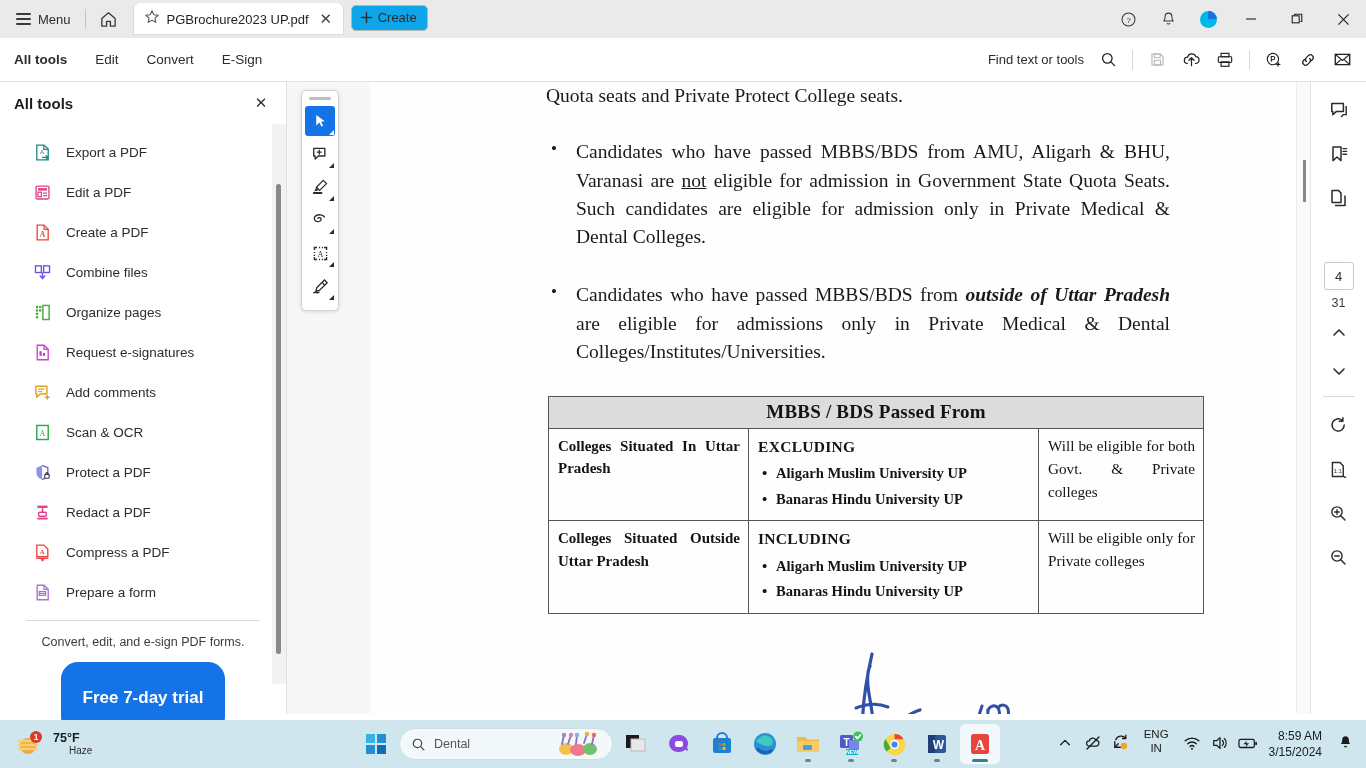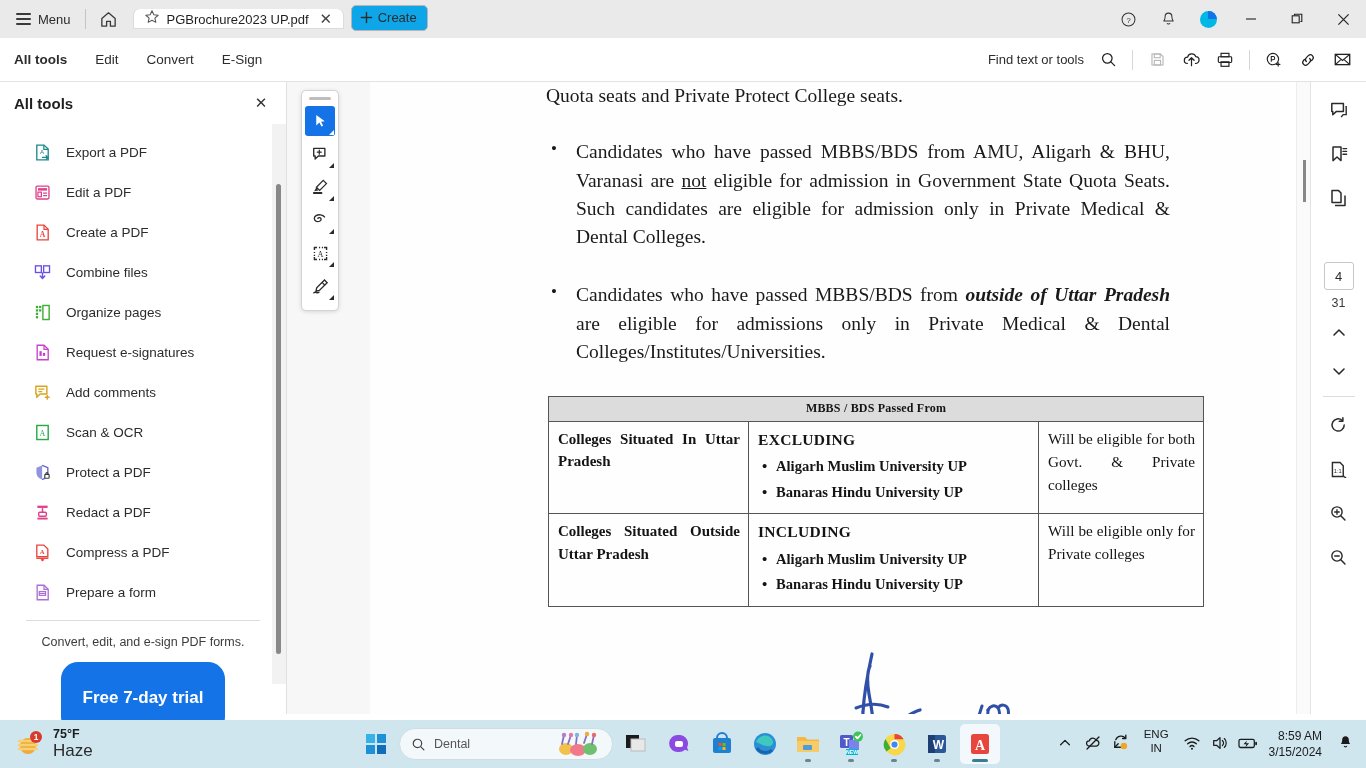--- a/index.html
+++ b/index.html
@@ -24,21 +24,21 @@
     height: 28px; padding: 0 6px; cursor: default;
     font-size: 13px; color: #2c2c2c;
   }
   .hamburger { display: flex; flex-direction: column; gap: 3px; width: 15px; }
   .hamburger i { display: block; height: 2px; background: #3a3a3a; border-radius: 1px; }
   .tb-divider { width: 1px; height: 20px; background: #c4c4c4; margin: 0 8px; }
   .home-btn { width: 30px; height: 30px; display: flex; align-items: center; justify-content: center; }
 
   .tab {
     position: relative; margin-left: 10px;
-    height: 20px; min-width: 196px;
+    height: 32px; min-width: 196px;
     background: #ffffff;
     border-radius: 6px 6px 0 0;
     display: flex; align-items: center; gap: 7px;
     padding: 0 7px 0 10px;
     box-shadow: 0 -1px 0 #dcdcdc inset, -1px 0 0 #dcdcdc, 1px 0 0 #dcdcdc;
   }
   .tab-title { font-size: 13px; color: #1f1f1f; white-space: nowrap; }
   .tab-close { width: 20px; height: 20px; display:flex; align-items:center; justify-content:center; font-size: 15px; color:#444; }
   .create-btn {
     margin-left: 8px; margin-bottom: 3px; height: 26px;
@@ -138,21 +138,21 @@
 
   
   .doctable {
     margin-top: 26px; margin-left: 2px;
     width: 656px; border-collapse: collapse;
     font-family: "Liberation Serif", serif;
     border: 1px solid #555;
   }
   .doctable td, .doctable th { border: 1px solid #555; vertical-align: top; }
   .tbl-head {
-    background: #dcdcdc; text-align: center; font-size: 12px; font-weight: 700;
+    background: #dcdcdc; text-align: center; font-size: 19px; font-weight: 700;
     color: #141414; padding: 4px 0 5px 0; letter-spacing: .2px;
   }
   .c-left { width: 200px; padding: 6px 8px 8px 9px; font-size: 15px; font-weight: 700; color: #141414; line-height: 1.48; text-align: justify; }
   .c-mid { width: 290px; padding: 6px 8px 8px 9px; font-size: 15.5px; color: #141414; line-height: 1.5; }
   .c-mid .hdr { font-weight: 700; letter-spacing: .3px; }
   .c-mid ul { list-style: none; margin: 3px 0 0 0; padding: 0; }
   .c-mid li { position: relative; padding-left: 18px; font-weight: 700; font-size: 14.6px; line-height: 1.75; }
   .c-mid li::before { content: "\2022"; position: absolute; left: 4px; top: -1px; font-size: 15px; }
   .c-right { padding: 6px 8px 8px 9px; font-size: 15.2px; color: #141414; line-height: 1.5; text-align: justify; }
 
@@ -181,21 +181,21 @@
 
   
   .taskbar {
     position: absolute; left: 0; top: 720px; width: 1366px; height: 48px;
     background: #cfe6ef;
     display: flex; align-items: center;
   }
   .weather { display: flex; align-items: center; gap: 9px; padding-left: 14px; }
   .weather-txt { line-height: 1.15; }
   .w-temp { font-size: 12.5px; font-weight: 700; color: #1b1b1b; }
-  .w-cond { font-size: 17px; color: #2b2b2b; }
+  .w-cond { font-size: 10px; color: #2b2b2b; margin-left: 16px; }
   .tb-center { position: absolute; left: 356px; display: flex; align-items: center; gap: 3px; }
   .searchpill {
     width: 214px; height: 32px; background: #f3f8fa; border: 1px solid #cfdde3;
     border-radius: 16px; display: flex; align-items: center; gap: 8px; padding: 0 8px 0 11px;
     overflow: hidden;
   }
   .search-text { font-size: 12.5px; color: #555; }
   .tbapp { position: relative; width: 40px; height: 40px; display: flex; align-items: center; justify-content: center; border-radius: 5px; }
   .tbapp.active { background: rgba(255,255,255,0.72); }
   .tbapp .dot { position: absolute; bottom: 2px; left: 50%; transform: translateX(-50%); width: 6px; height: 3px; border-radius: 2px; background: #6b8590; }

